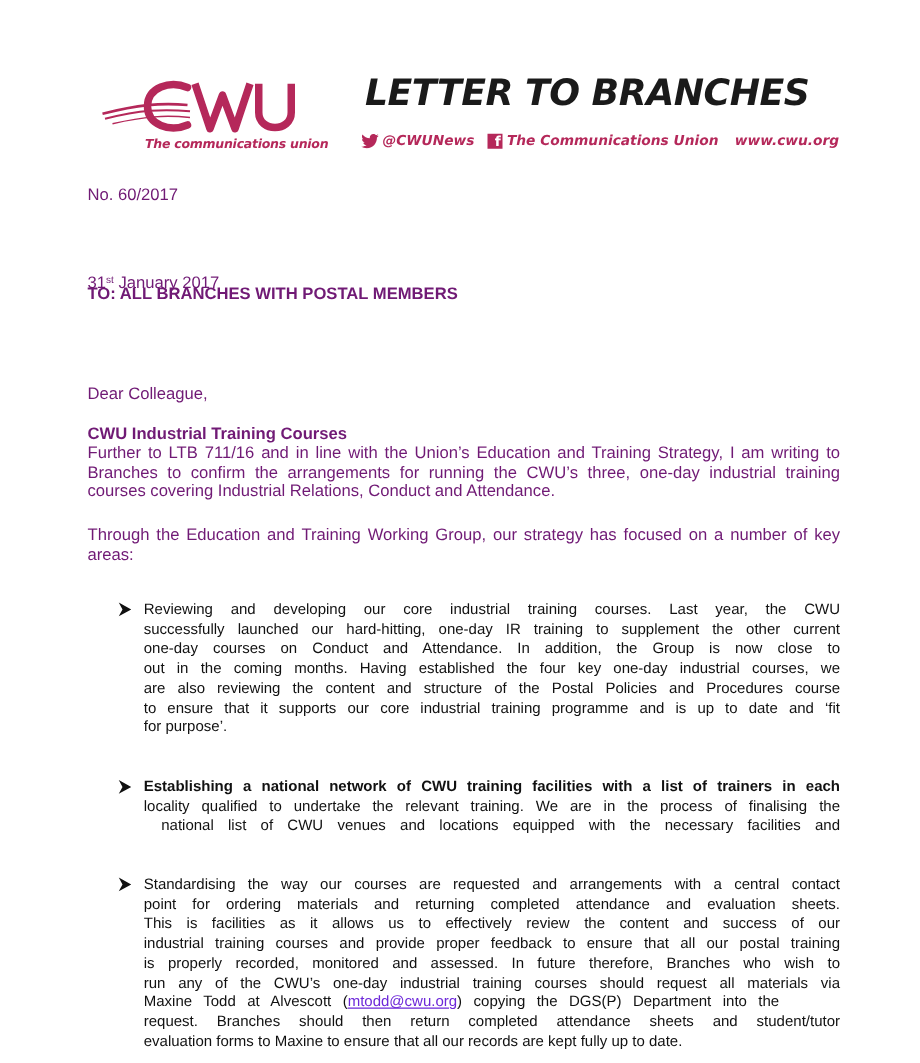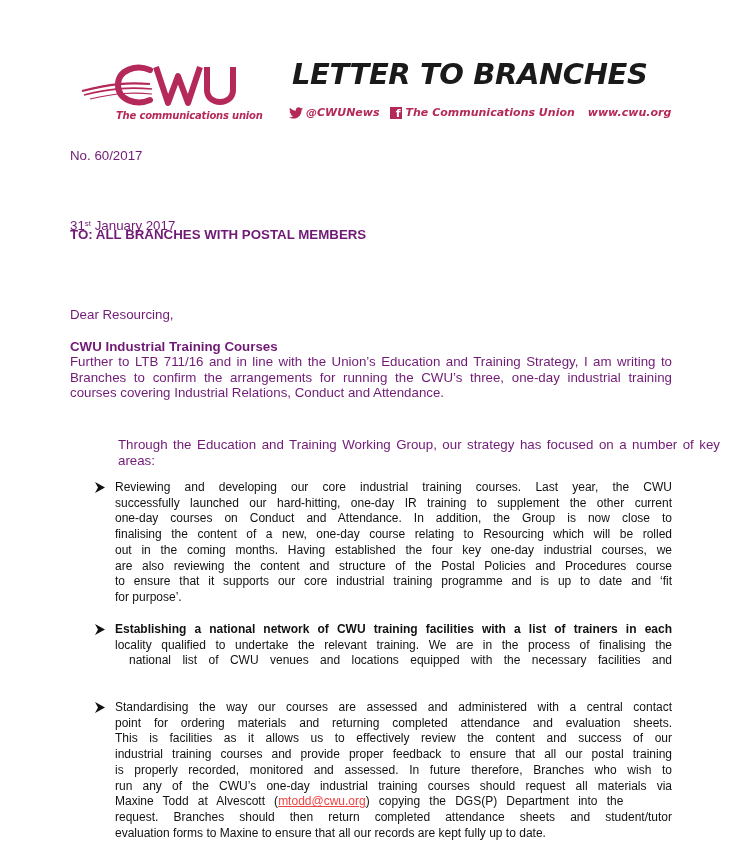--- a/index.html
+++ b/index.html
@@ -102,21 +102,21 @@
     color: #701a75;
   }
   sup { font-size: 8px; vertical-align: top; position: relative; top: -2px; }
 
   .ref-no { top: 148px; }
   .date { top: 178px; margin-top: 40px; }
   .to-line { top: 227px; font-weight: bold; }
   .greeting { top: 307px; }
   .subject { top: 339px; font-weight: bold; }
   .para1 { top: 354px; }
-  .para2 { top: 437px; margin-left: 48px; }
+  .para2 { top: 420px; }
 
   .bullet {
     position: absolute;
     left: 115px;
     width: 557px;
     font-size: 12px;
     line-height: 15.7px;
     color: #111111;
   }
   .bullet-marker {
@@ -124,21 +124,21 @@
     left: -21px;
     top: 0;
     width: 12px;
     height: 15px;
   }
   .bullet1 { top: 480px; }
   .bullet2 { top: 622px; }
   .bullet3 { top: 700px; }
 
   a.email-link {
-    color: #ef4444;
+    color: #6d28d9;
     text-decoration: underline;
   }
   .line { display: block; white-space: nowrap; }
   .jline {
     display: block;
     text-align: justify;
     text-align-last: justify;
     white-space: nowrap;
   }
   .jline-fill {
@@ -176,62 +176,61 @@
     <span>@CWUNews</span>
     <span class="fb-icon">f</span>
     <span>The Communications Union</span>
     <span class="web">www.cwu.org</span>
   </div>
 
   <div class="text ref-no">No. 60/2017</div>
   <div class="text date"><span>31</span><sup>st</sup><span> January 2017</span></div>
   <div class="text to-line">TO:  ALL BRANCHES WITH POSTAL MEMBERS</div>
 
-  <div class="text greeting">Dear Resourcing,</div>
+  <div class="text greeting">Dear Colleague,</div>
   <div class="text subject">CWU Industrial Training Courses</div>
 
   <div class="text para1">
     <span class="jline" style="display: block; word-spacing: 1.7739px;">Further to LTB 711/16 and in line with the Union’s Education and Training Strategy, I am writing to</span>
     <span class="jline" style="display: block; word-spacing: 3.99349px;">Branches to confirm the arrangements for running the CWU’s three, one-day industrial training</span>
     <span class="line">courses covering Industrial Relations, Conduct and Attendance.</span>
   </div>
 
   <div class="text para2">
     <span class="jline" style="display: block; word-spacing: 1.8125px;">Through the Education and Training Working Group, our strategy has focused on a number of key</span>
     <span class="line">areas:</span>
   </div>
 
   <div class="bullet bullet1">
     <svg class="bullet-marker" viewBox="0 0 12 15">
       <path d="M1 2 L11 7.5 L1 13 L4 7.5 Z" fill="#111"></path>
     </svg>
     <span class="jline" style="display: block; word-spacing: 6.01172px;">Reviewing and developing our core industrial training courses.  Last year, the CWU</span>
     <span class="jline" style="display: block; word-spacing: 2.39062px;">successfully launched our hard-hitting, one-day IR training to supplement the other current</span>
     <span class="jline" style="display: block; word-spacing: 4.97596px;">one-day courses on Conduct and Attendance. In addition, the Group is now close to</span>
-    <span class="jline" style="display: block; word-spacing: 2.56473px;">finalising the content of a new, one-day course relating to Resourcing which will be rolled</span>
     <span class="jline" style="display: block; word-spacing: 2.47837px;">out in the coming months. Having established the four key one-day industrial courses, we</span>
     <span class="jline" style="display: block; word-spacing: 2.36418px;">are also reviewing the content and structure of the Postal Policies and Procedures course</span>
     <span class="jline" style="display: block; word-spacing: 2.33691px;">to ensure that it supports our core industrial training programme and is up to date and ‘fit</span>
     <span class="line">for purpose’.</span>
   </div>
 
   <div class="bullet bullet2">
     <svg class="bullet-marker" viewBox="0 0 12 15">
       <path d="M1 2 L11 7.5 L1 13 L4 7.5 Z" fill="#111"></path>
     </svg>
     <span class="jline" style="display: block; word-spacing: 4.09933px; font-weight: bold;">Establishing a national network of CWU training facilities with a list of trainers in each</span>
     <span class="jline" style="display: block; word-spacing: 2.40937px;">locality qualified to undertake the relevant training.  We are in the process of finalising the</span>
     <span class="jline" style="display: block; word-spacing: 5.20964px; margin-left: 14px;">national list of CWU venues and locations equipped with the necessary facilities and</span>
   </div>
 
   <div class="bullet bullet3">
     <svg class="bullet-marker" viewBox="0 0 12 15">
       <path d="M1 2 L11 7.5 L1 13 L4 7.5 Z" fill="#111"></path>
     </svg>
-    <span class="jline" style="display: block; word-spacing: 2.74609px;">Standardising the way our courses are assessed and administered with a central contact</span>
+    <span class="jline" style="display: block; word-spacing: 2.74609px;">Standardising the way our courses are requested and arrangements with a central contact</span>
     <span class="jline" style="display: block; word-spacing: 4.54844px;">point for ordering materials and returning completed attendance and evaluation sheets.</span>
     <span class="jline" style="display: block; word-spacing: 4.58125px;">This is facilities as it allows us to effectively review the content and success of our</span>
     <span class="jline" style="display: block; word-spacing: 1.68029px;">industrial training courses and provide proper feedback to ensure that all our postal training</span>
     <span class="jline" style="display: block; word-spacing: 3.11719px;">is properly recorded, monitored and assessed. In future therefore, Branches who wish to</span>
     <span class="jline" style="display: block; word-spacing: 2.95433px;">run any of the CWU’s one-day industrial training courses should request all materials via</span>
     <span class="jline-fill line">
       <span style="display: inline-block; word-spacing: 5.81719px;"><span>Maxine Todd at Alvescott (</span><a class="email-link">mtodd@cwu.org</a><span>) copying the DGS(P) Department into the</span></span>
     </span>
     <span class="jline" style="display: block; word-spacing: 5.72969px;">request.  Branches should then return completed attendance sheets and student/tutor</span>
     <span class="line">evaluation forms to Maxine to ensure that all our records are kept fully up to date.</span>

